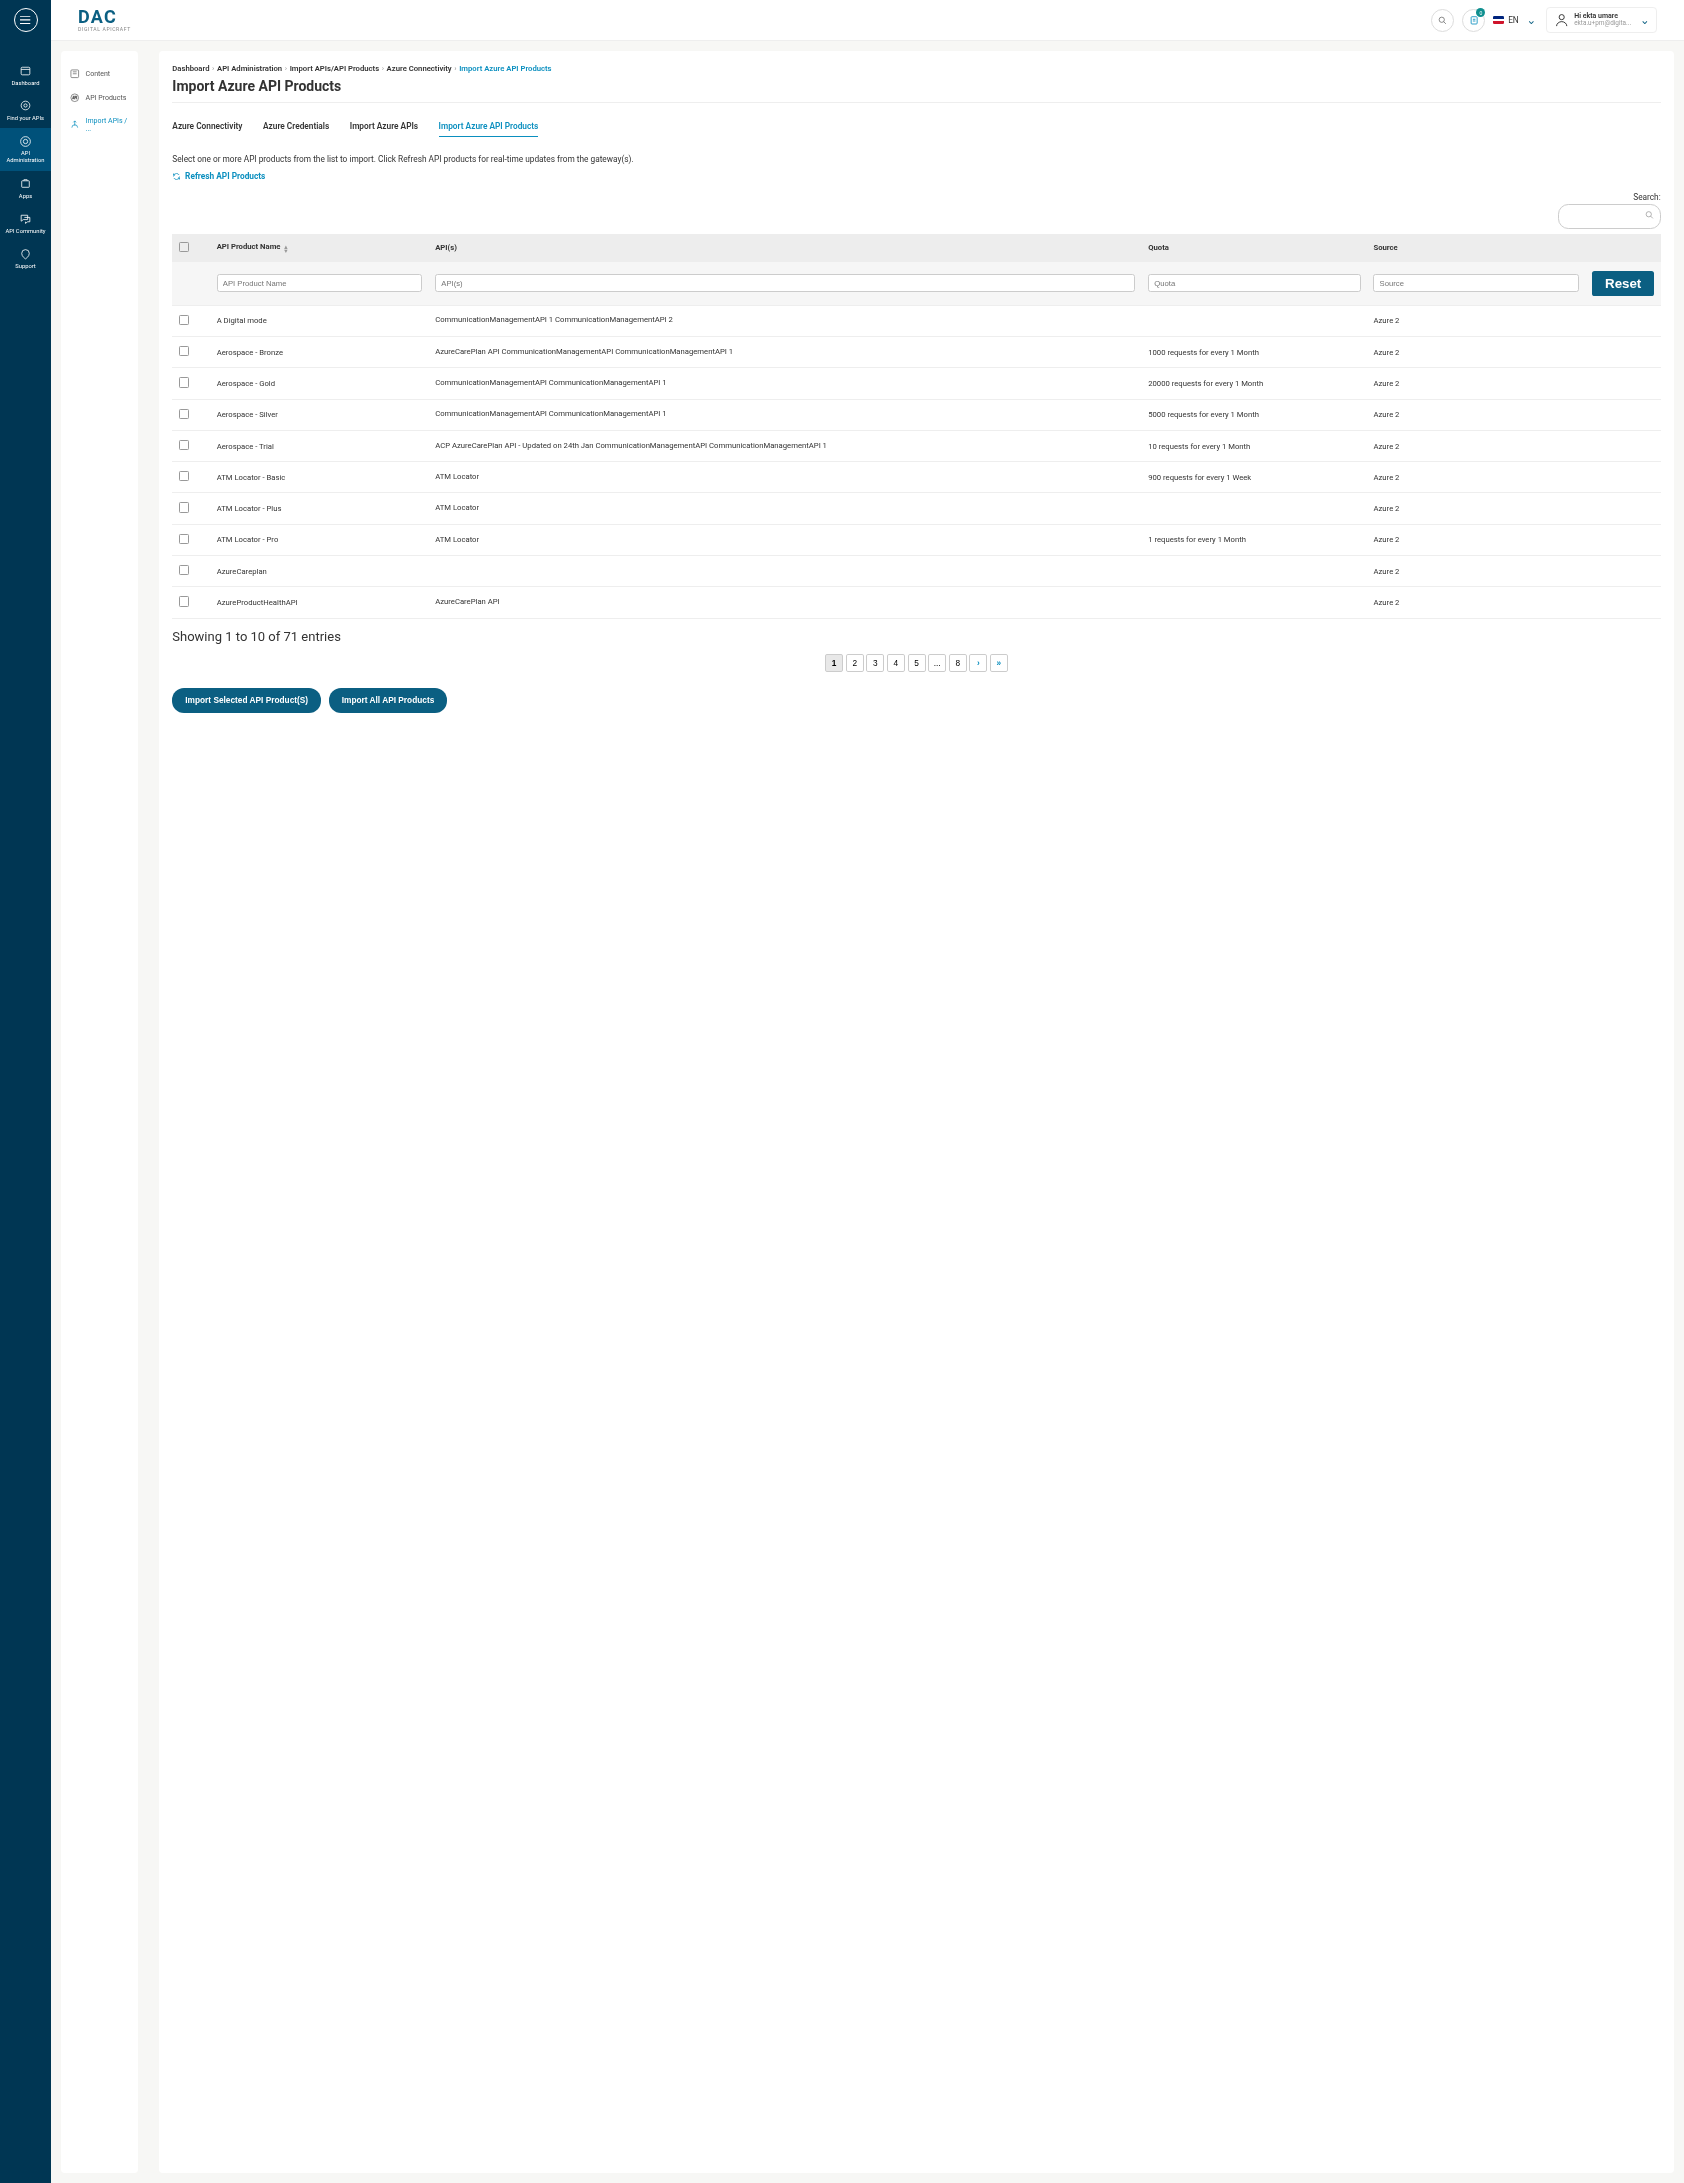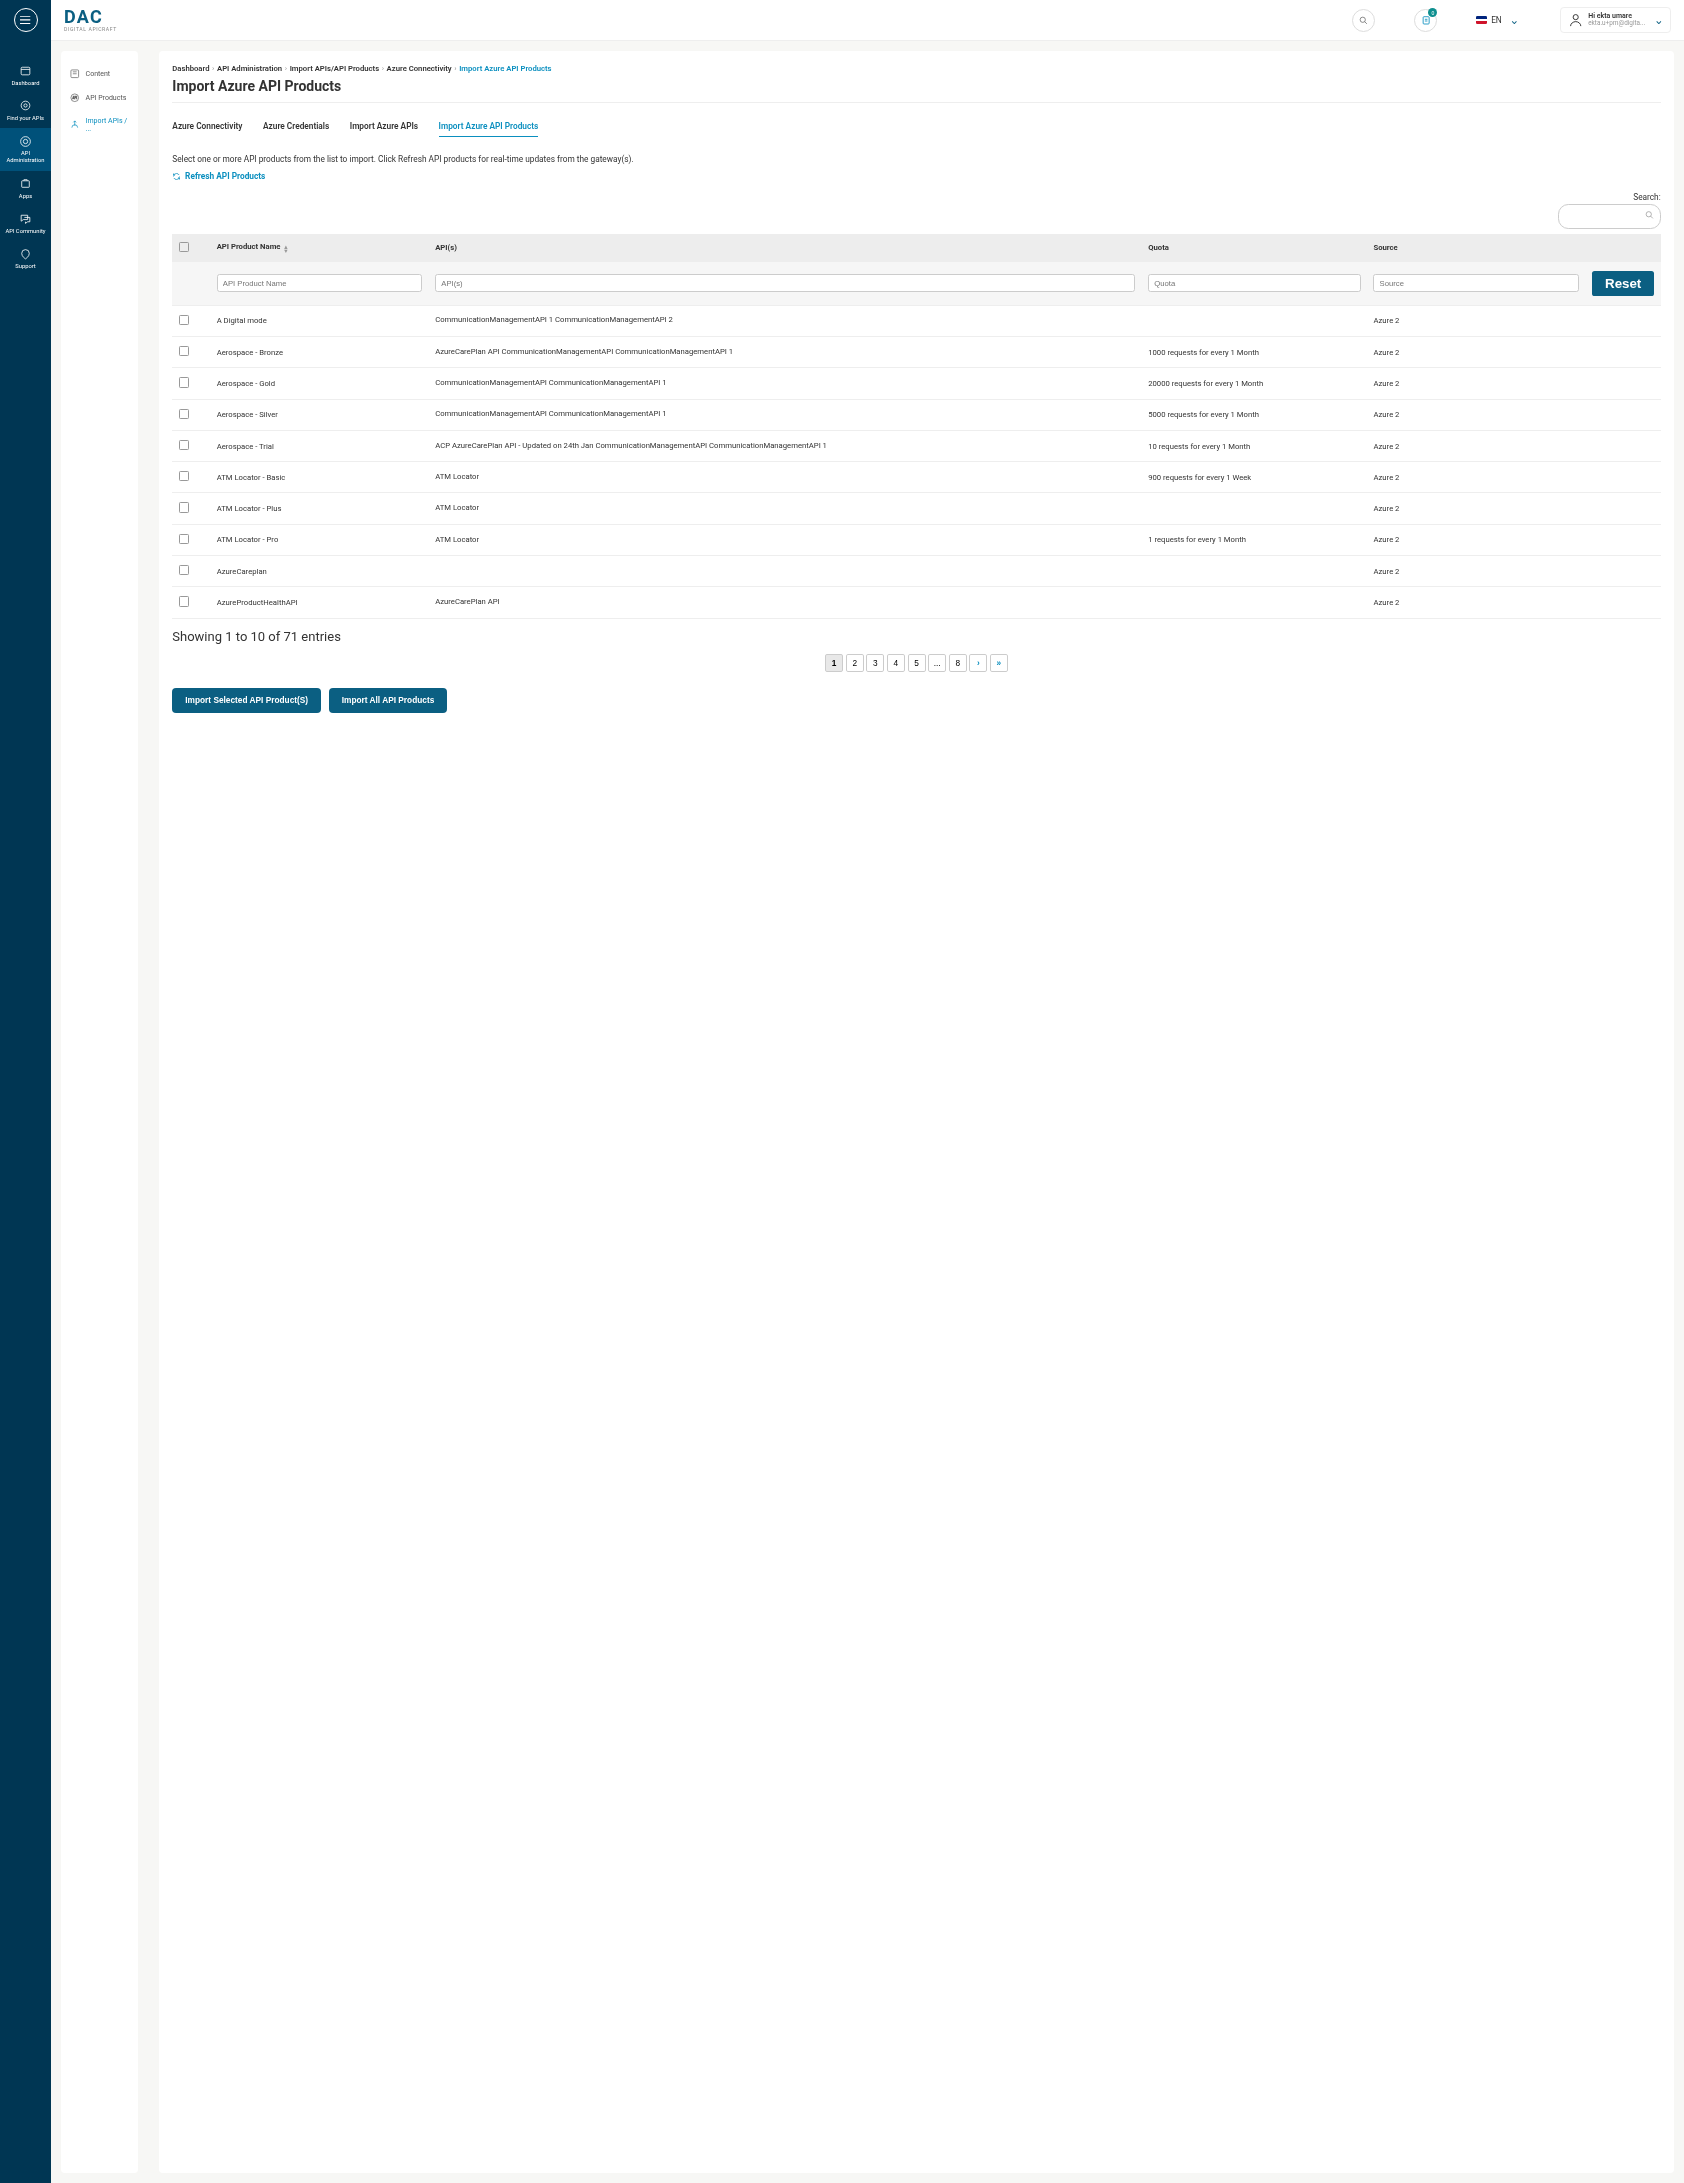--- a/index.html
+++ b/index.html
@@ -9,21 +9,21 @@
 
 .rail { width: 51px; background: #003653; color: #fff; display: flex; flex-direction: column; align-items: center; padding-top: 7.7px; }
 .rail-hamburger { width: 24px; height: 24px; border: 1.3px solid #fff; border-radius: 50%; display: flex; align-items: center; justify-content: center; margin-bottom: 26px; cursor: pointer; }
 .rail-item { display: flex; flex-direction: column; align-items: center; padding: 6.4px 2.6px; width: 100%; cursor: pointer; text-align: center; }
 .rail-item.active { background: #00517a; }
 .rail-item span.label { font-size: 5.8px; margin-top: 2.6px; line-height: 1.2; }
 .rail-icon { width: 13px; height: 13px; }
 
 
 .main-col { flex: 1; display: flex; flex-direction: column; }
-.topbar { height: 41px; background: #fff; display: flex; align-items: center; padding: 0 13px; border-bottom: 0.6px solid #eee; gap: 31px; }
+.topbar { height: 41px; background: #fff; display: flex; align-items: center; padding: 0 27px; border-bottom: 0.6px solid #eee; }
 .logo { display: flex; flex-direction: column; color: #0b5f82; }
 .logo .big { font-size: 18px; font-weight: 700; letter-spacing: 1.3px; line-height: 1; }
 .logo .small { font-size: 5.1px; letter-spacing: 0.6px; color: #888; }
 .topbar-spacer { flex: 1; }
 .topbar-btn { width: 23px; height: 23px; border: 0.6px solid #ddd; border-radius: 50%; display: flex; align-items: center; justify-content: center; margin-right: 7.7px; background: #fff; cursor: pointer; position: relative; }
 .badge { position: absolute; top: -1.3px; right: -1.3px; background: #0e8f8f; color: #fff; font-size: 5.1px; border-radius: 50%; width: 9px; height: 9px; display: flex; align-items: center; justify-content: center; }
 .lang { display: flex; align-items: center; gap: 3.8px; margin-right: 10.3px; cursor: pointer; }
 .flag { width: 11.5px; height: 7.7px; background: linear-gradient(to bottom, #00247d 33%, #fff 33%, #fff 66%, #cf142b 66%); border-radius: 1.3px; }
 .user-box { display: flex; align-items: center; gap: 5.1px; border: 0.6px solid #eee; border-radius: 3.8px; padding: 3.8px 6.4px; cursor: pointer; }
 .user-info { display: flex; flex-direction: column; line-height: 1.2; }
@@ -70,21 +70,21 @@
 .chk { width: 10.3px; height: 10.3px; border: 1px solid #999; border-radius: 1.3px; display: inline-block; cursor: pointer; }
 .api-list { line-height: 1.4; }
 
 .footer-row { margin-top: 10.3px; font-size: 13px; }
 .pagination { display: flex; justify-content: center; gap: 2.6px; margin-top: 10.3px; }
 .page-btn { width: 18px; height: 18px; border: 0.6px solid #ccc; border-radius: 1.9px; background: #fff; display: flex; align-items: center; justify-content: center; font-size: 8.3px; cursor: pointer; }
 .page-btn.active { background: #e8e8e8; font-weight: 700; }
 .page-btn.arrow { color: #0b8fbf; font-weight: 700; }
 
 .action-buttons { display: flex; gap: 7.7px; margin-top: 15.4px; }
-.primary-btn { background: #0b5f82; color: #fff; border: none; border-radius: 4px; padding: 7.7px 13px; font-weight: 600; font-size: 8.3px; cursor: pointer; }
+.primary-btn { background: #0b5f82; color: #fff; border: none; border-radius: 12px; padding: 7.7px 13px; font-weight: 600; font-size: 8.3px; cursor: pointer; }
 </style>
 </head>
 <body>
 
 <div class="app">
 
   <nav class="rail">
     <div class="rail-hamburger">
       <svg width="10.3" height="7.7" viewBox="0 0 16 12">
           <path d="M0 0h16M0 6h16M0 12h16" stroke="#fff" stroke-width="2"></path>

